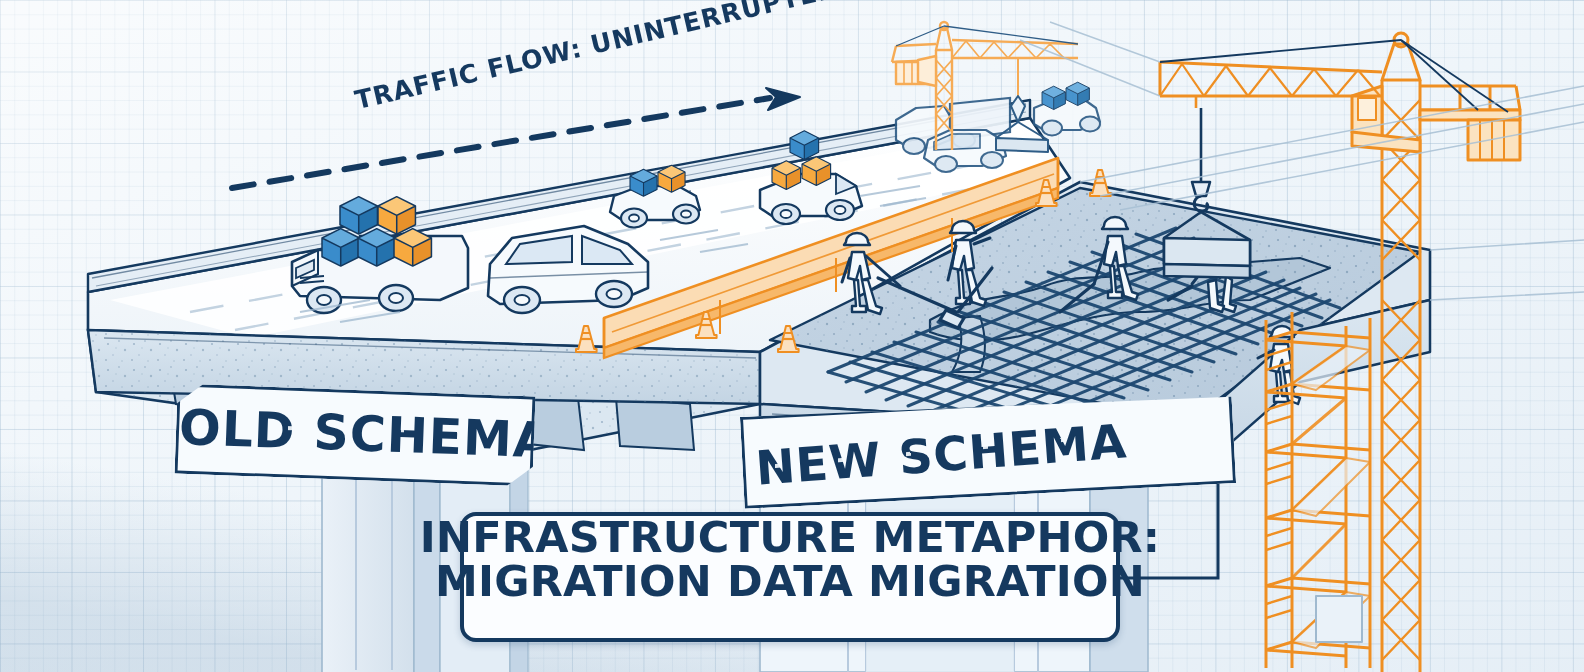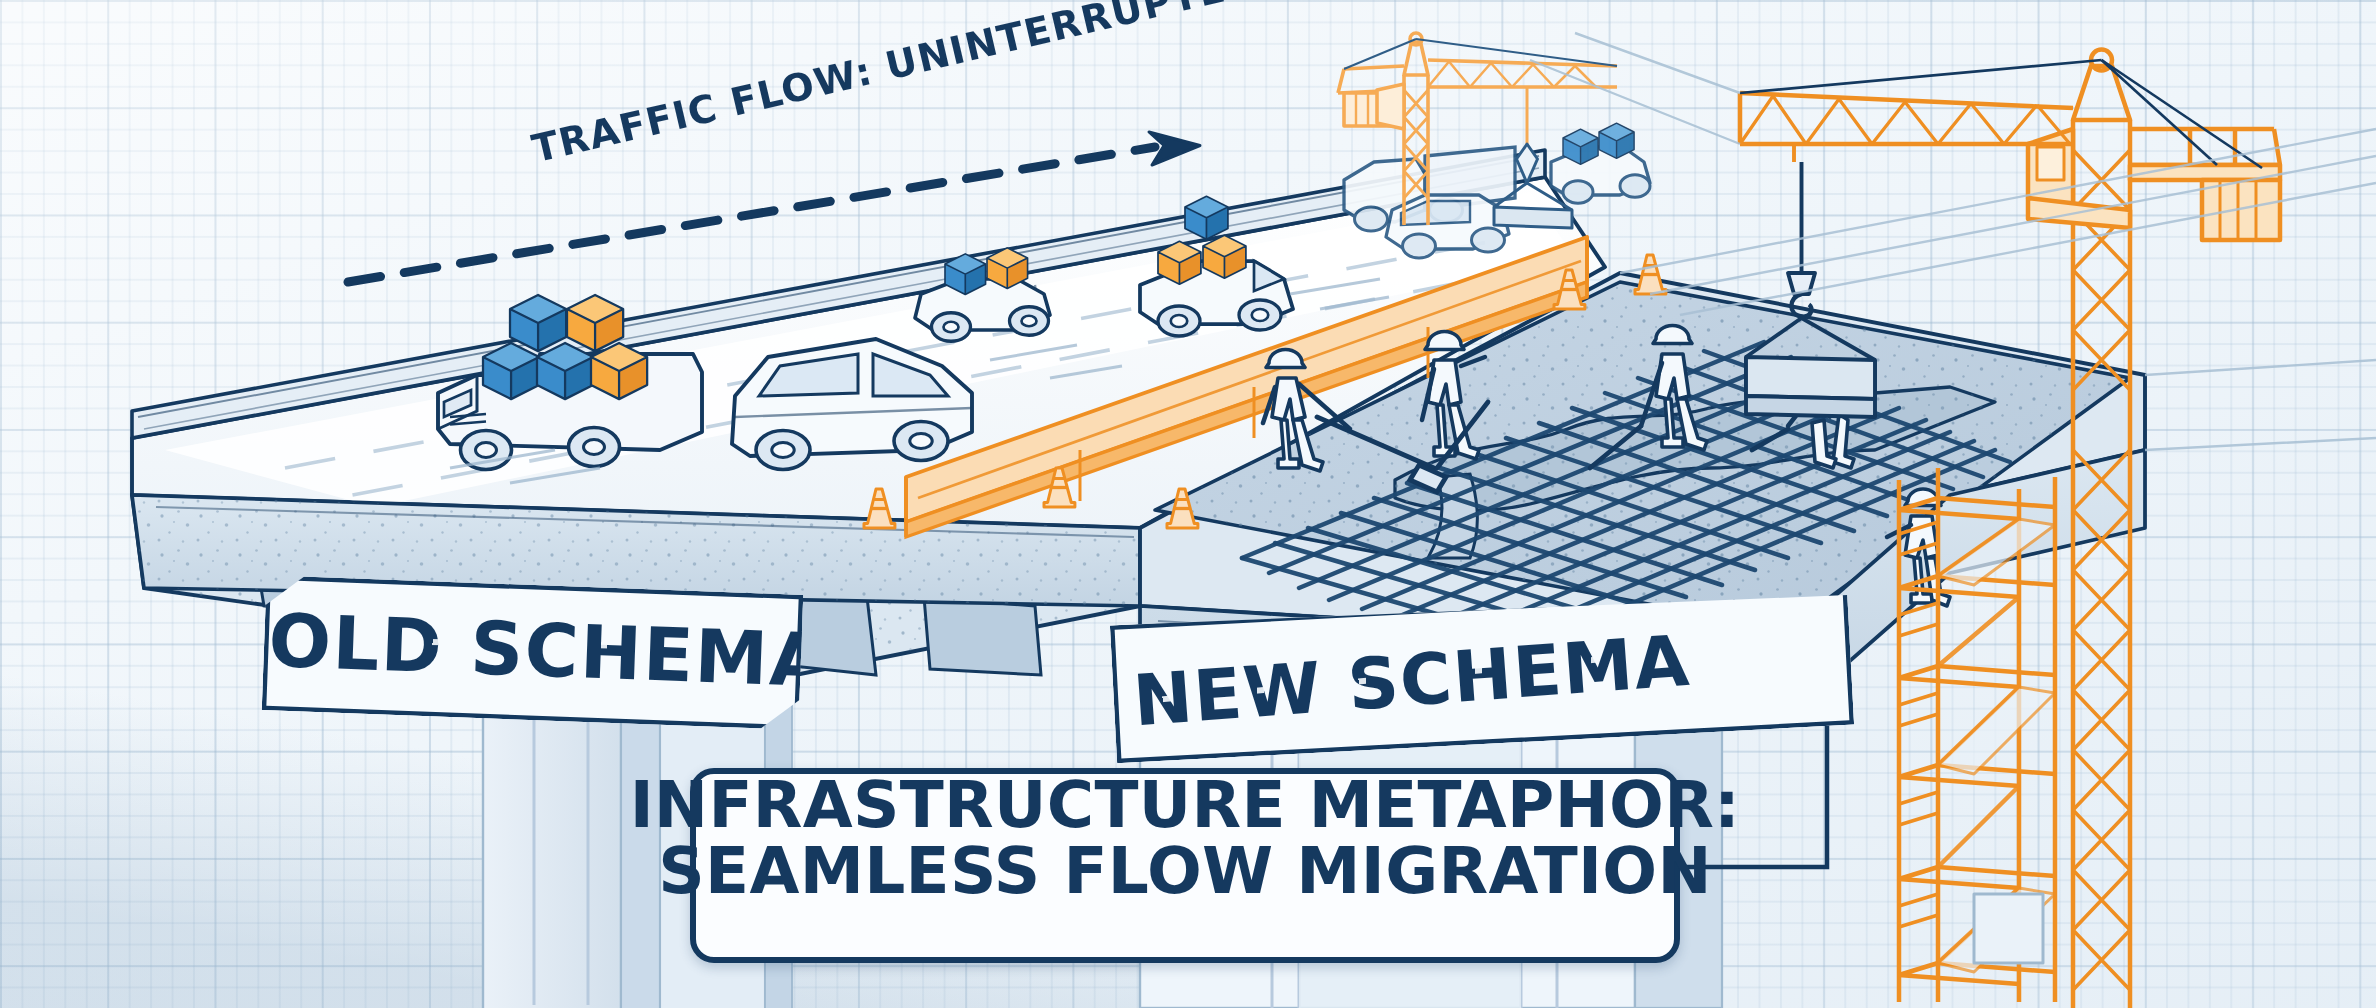--- a/index.html
+++ b/index.html
@@ -525,16 +525,16 @@
   <div id="old-panel" class="panel">
     <div class="panel-text stencil stencil-gap">OLD SCHEMA</div>
   </div>
 
   <div id="new-panel" class="panel">
     <div class="panel-text stencil stencil-gap">NEW SCHEMA</div>
   </div>
 
   <div id="caption-box">
     <div class="cap-line stencil">INFRASTRUCTURE METAPHOR:</div>
-    <div class="cap-line l2 stencil">SEAMLESS FLOW MIGRATION</div>
+    <div class="cap-line l2 stencil">MIGRATION DATA MIGRATION</div>
   </div>
 
 </div>
 
 </body></html>

